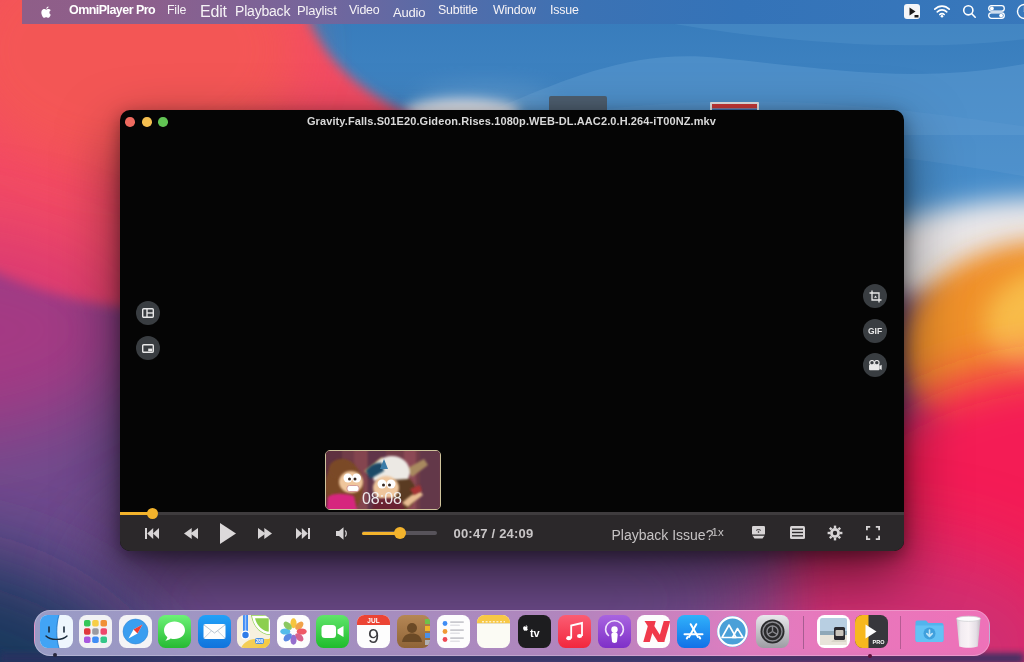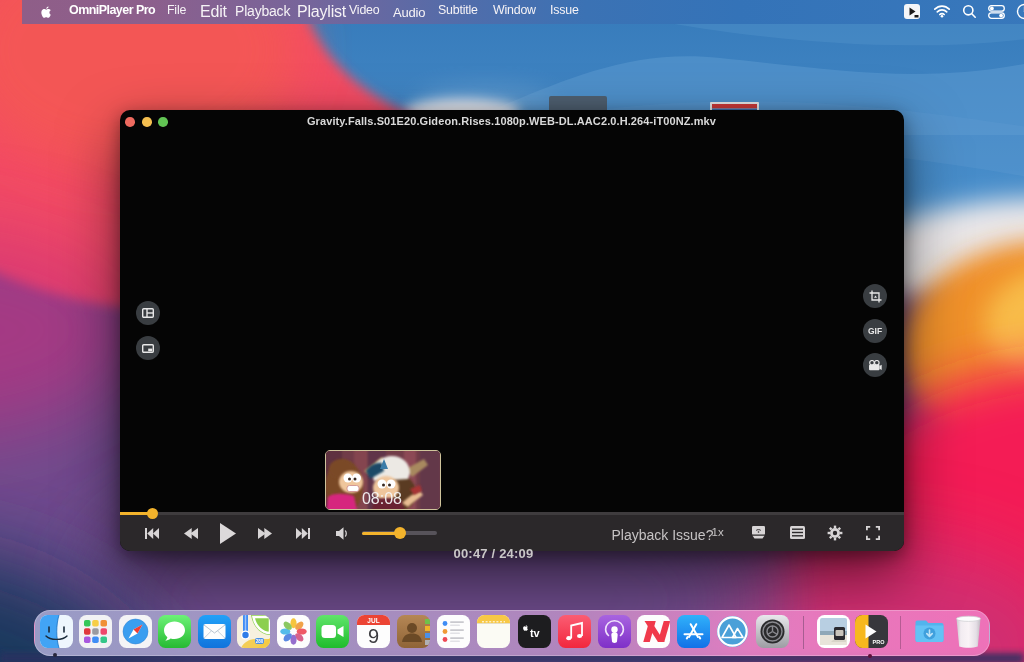--- a/index.html
+++ b/index.html
@@ -68,21 +68,21 @@
 </svg>
 
 <div class="abs" id="menubar" style="left:0;top:0;width:1024px;height:24px;background:linear-gradient(90deg,#8f5e88 0%,#8d5f8c 12%,#76659b 28%,#4f6dab 44%,#3b72b4 55%,#3473b8 70%,#3878bc 100%);margin-left:22px;">
   <svg class="abs" style="left:16px;top:4px;" width="16" height="16" viewBox="0 0 16 16">
     <path fill="#fff" d="M11.4,8.6c0-1.5,1.2-2.2,1.3-2.3c-0.7-1-1.8-1.2-2.2-1.2c-0.9-0.1-1.8,0.6-2.3,0.6C7.7,5.7,7,5.1,6.2,5.1 c-1,0-1.9,0.6-2.4,1.5c-1,1.8-0.2,4.4,0.7,5.8c0.5,0.7,1.1,1.5,1.8,1.4c0.7,0,1-0.5,1.9-0.5c0.9,0,1.1,0.5,1.9,0.5 c0.8,0,1.3-0.7,1.8-1.4c0.6-0.8,0.8-1.6,0.8-1.7C12.7,10.7,11.4,10.2,11.4,8.6z M9.9,4.1c0.4-0.5,0.6-1.1,0.6-1.7 c-0.6,0-1.2,0.4-1.6,0.8C8.5,3.6,8.2,4.3,8.3,4.9C8.9,4.9,9.5,4.6,9.9,4.1z"></path>
   </svg>
   <div class="abs" style="left:47px;top:3px;font-size:12.5px;font-weight:bold;color:#fff;letter-spacing:-0.55px;white-space:nowrap;">OmniPlayer Pro</div>
   <div class="abs" style="left:145px;top:2.5px;font-size:12.4px;color:#f6f3f6;letter-spacing:-0.2px;">File</div>
   <div class="abs" style="left:178px;top:2.5px;font-size:16px;color:#f6f3f6;letter-spacing:-0.2px;">Edit</div>
   <div class="abs" style="left:213px;top:2.5px;font-size:14px;color:#f6f3f6;letter-spacing:-0.2px;">Playback</div>
-  <div class="abs" style="left:275px;top:2.5px;font-size:16px;color:#f6f3f6;letter-spacing:-0.2px;">Playlist</div>
+  <div class="abs" style="left:275px;top:2.5px;font-size:13px;color:#f6f3f6;letter-spacing:-0.2px;">Playlist</div>
   <div class="abs" style="left:327px;top:2.5px;font-size:12.4px;color:#f6f3f6;letter-spacing:-0.2px;">Video</div>
   <div class="abs" style="left:371px;top:5px;font-size:13px;color:#f6f3f6;letter-spacing:-0.2px;">Audio</div>
   <div class="abs" style="left:416px;top:2.5px;font-size:12.4px;color:#f6f3f6;letter-spacing:-0.2px;">Subtitle</div>
   <div class="abs" style="left:471px;top:2.5px;font-size:12.4px;color:#f6f3f6;letter-spacing:-0.2px;">Window</div>
   <div class="abs" style="left:528px;top:2.5px;font-size:12.4px;color:#f6f3f6;letter-spacing:-0.2px;">Issue</div>
 
   <div class="abs" style="left:882px;top:4px;width:16px;height:15px;background:#f4f6f8;border-radius:3px;">
     <svg class="abs" style="left:0;top:0;" width="16" height="15" viewBox="0 0 16 15">
           <path d="M5.5,3.5 L11.5,7.5 L5.5,11.5 Z" fill="#1a1a1a"></path>
           <rect x="10.5" y="11" width="4" height="2.5" fill="#1a1a1a"></rect>
@@ -225,21 +225,21 @@
   </svg>
 
   <svg class="abs" style="left:216px;top:417px;" width="15" height="13" viewBox="0 0 15 13">
     <path d="M0,4 L3,4 L7.5,0.2 L7.5,12.8 L3,9 L0,9 Z" fill="#d8d5d6"></path>
     <path d="M9.5,4 C10.5,4.8 10.5,8.2 9.5,9" stroke="#d8d5d6" stroke-width="1.3" fill="none" stroke-linecap="round"></path>
   </svg>
   <div class="abs" style="left:242.5px;top:421.5px;width:75px;height:4px;border-radius:2px;background:#57535a;"></div>
   <div class="abs" style="left:242.5px;top:422px;width:38px;height:3px;border-radius:1.5px;background:#f3b32c;"></div>
   <div class="abs" style="left:274.5px;top:417.5px;width:12px;height:12px;border-radius:50%;background:#f3b32c;"></div>
 
-  <div class="abs" style="left:334px;top:416px;font-size:13px;font-weight:bold;color:#c9c6c7;letter-spacing:0.2px;margin-top:20px;">00:47 / 24:09</div>
+  <div class="abs" style="left:334px;top:416px;font-size:13px;font-weight:bold;color:#c9c6c7;letter-spacing:0.2px;">00:47 / 24:09</div>
 
   <div class="abs" style="left:492px;top:417.5px;font-size:14px;color:#c6c3c4;">Playback Issue?</div>
   <div class="abs" style="left:592px;top:416.5px;font-size:11.5px;color:#c6c3c4;">1x</div>
 
   <svg class="abs" style="left:630px;top:416px;" width="17" height="13" viewBox="0 0 17 13">
     <rect x="2" y="0" width="13" height="8.6" rx="1.2" fill="#d8d5d6"></rect>
     <path d="M6.2,4.4 C6.8,3.4 10.2,3.4 10.8,4.4" stroke="#2b282a" stroke-width="1" fill="none"></path>
     <circle cx="8.5" cy="6" r="0.8" fill="#2b282a"></circle>
     <path d="M4.5,12.6 L12.5,12.6 L14.5,9.8 L2.5,9.8 Z" fill="#d8d5d6"></path>
   </svg>

